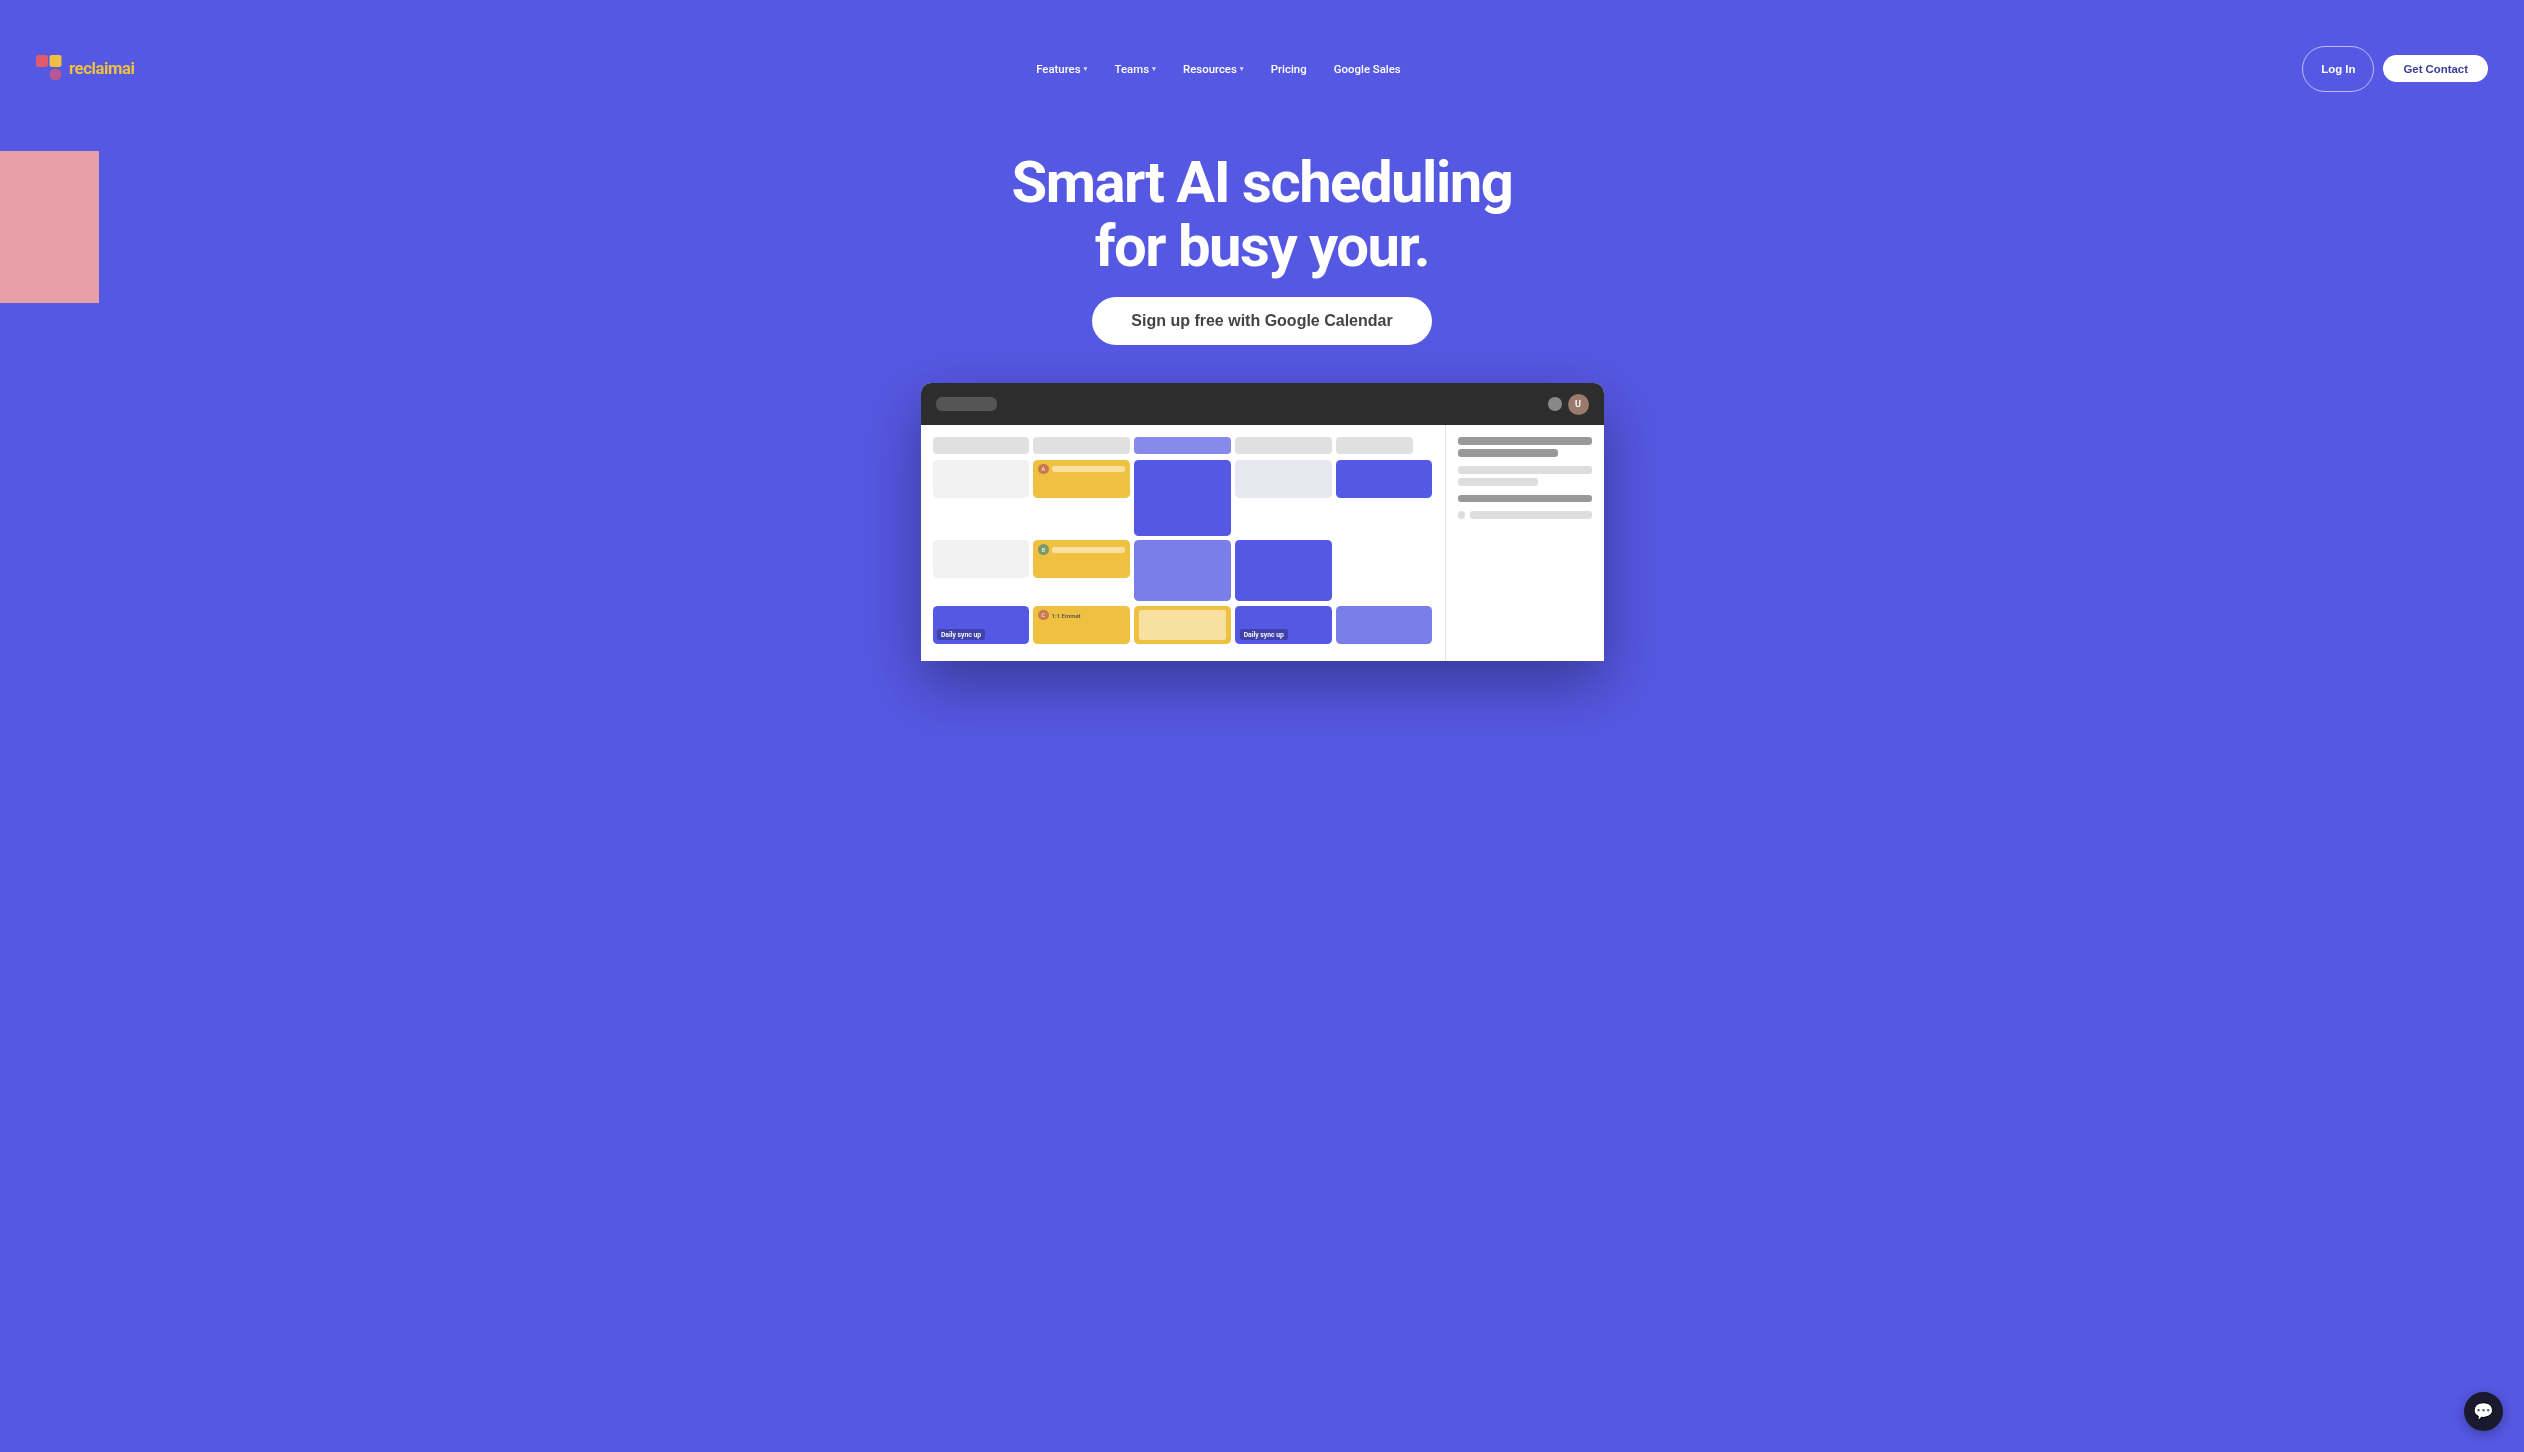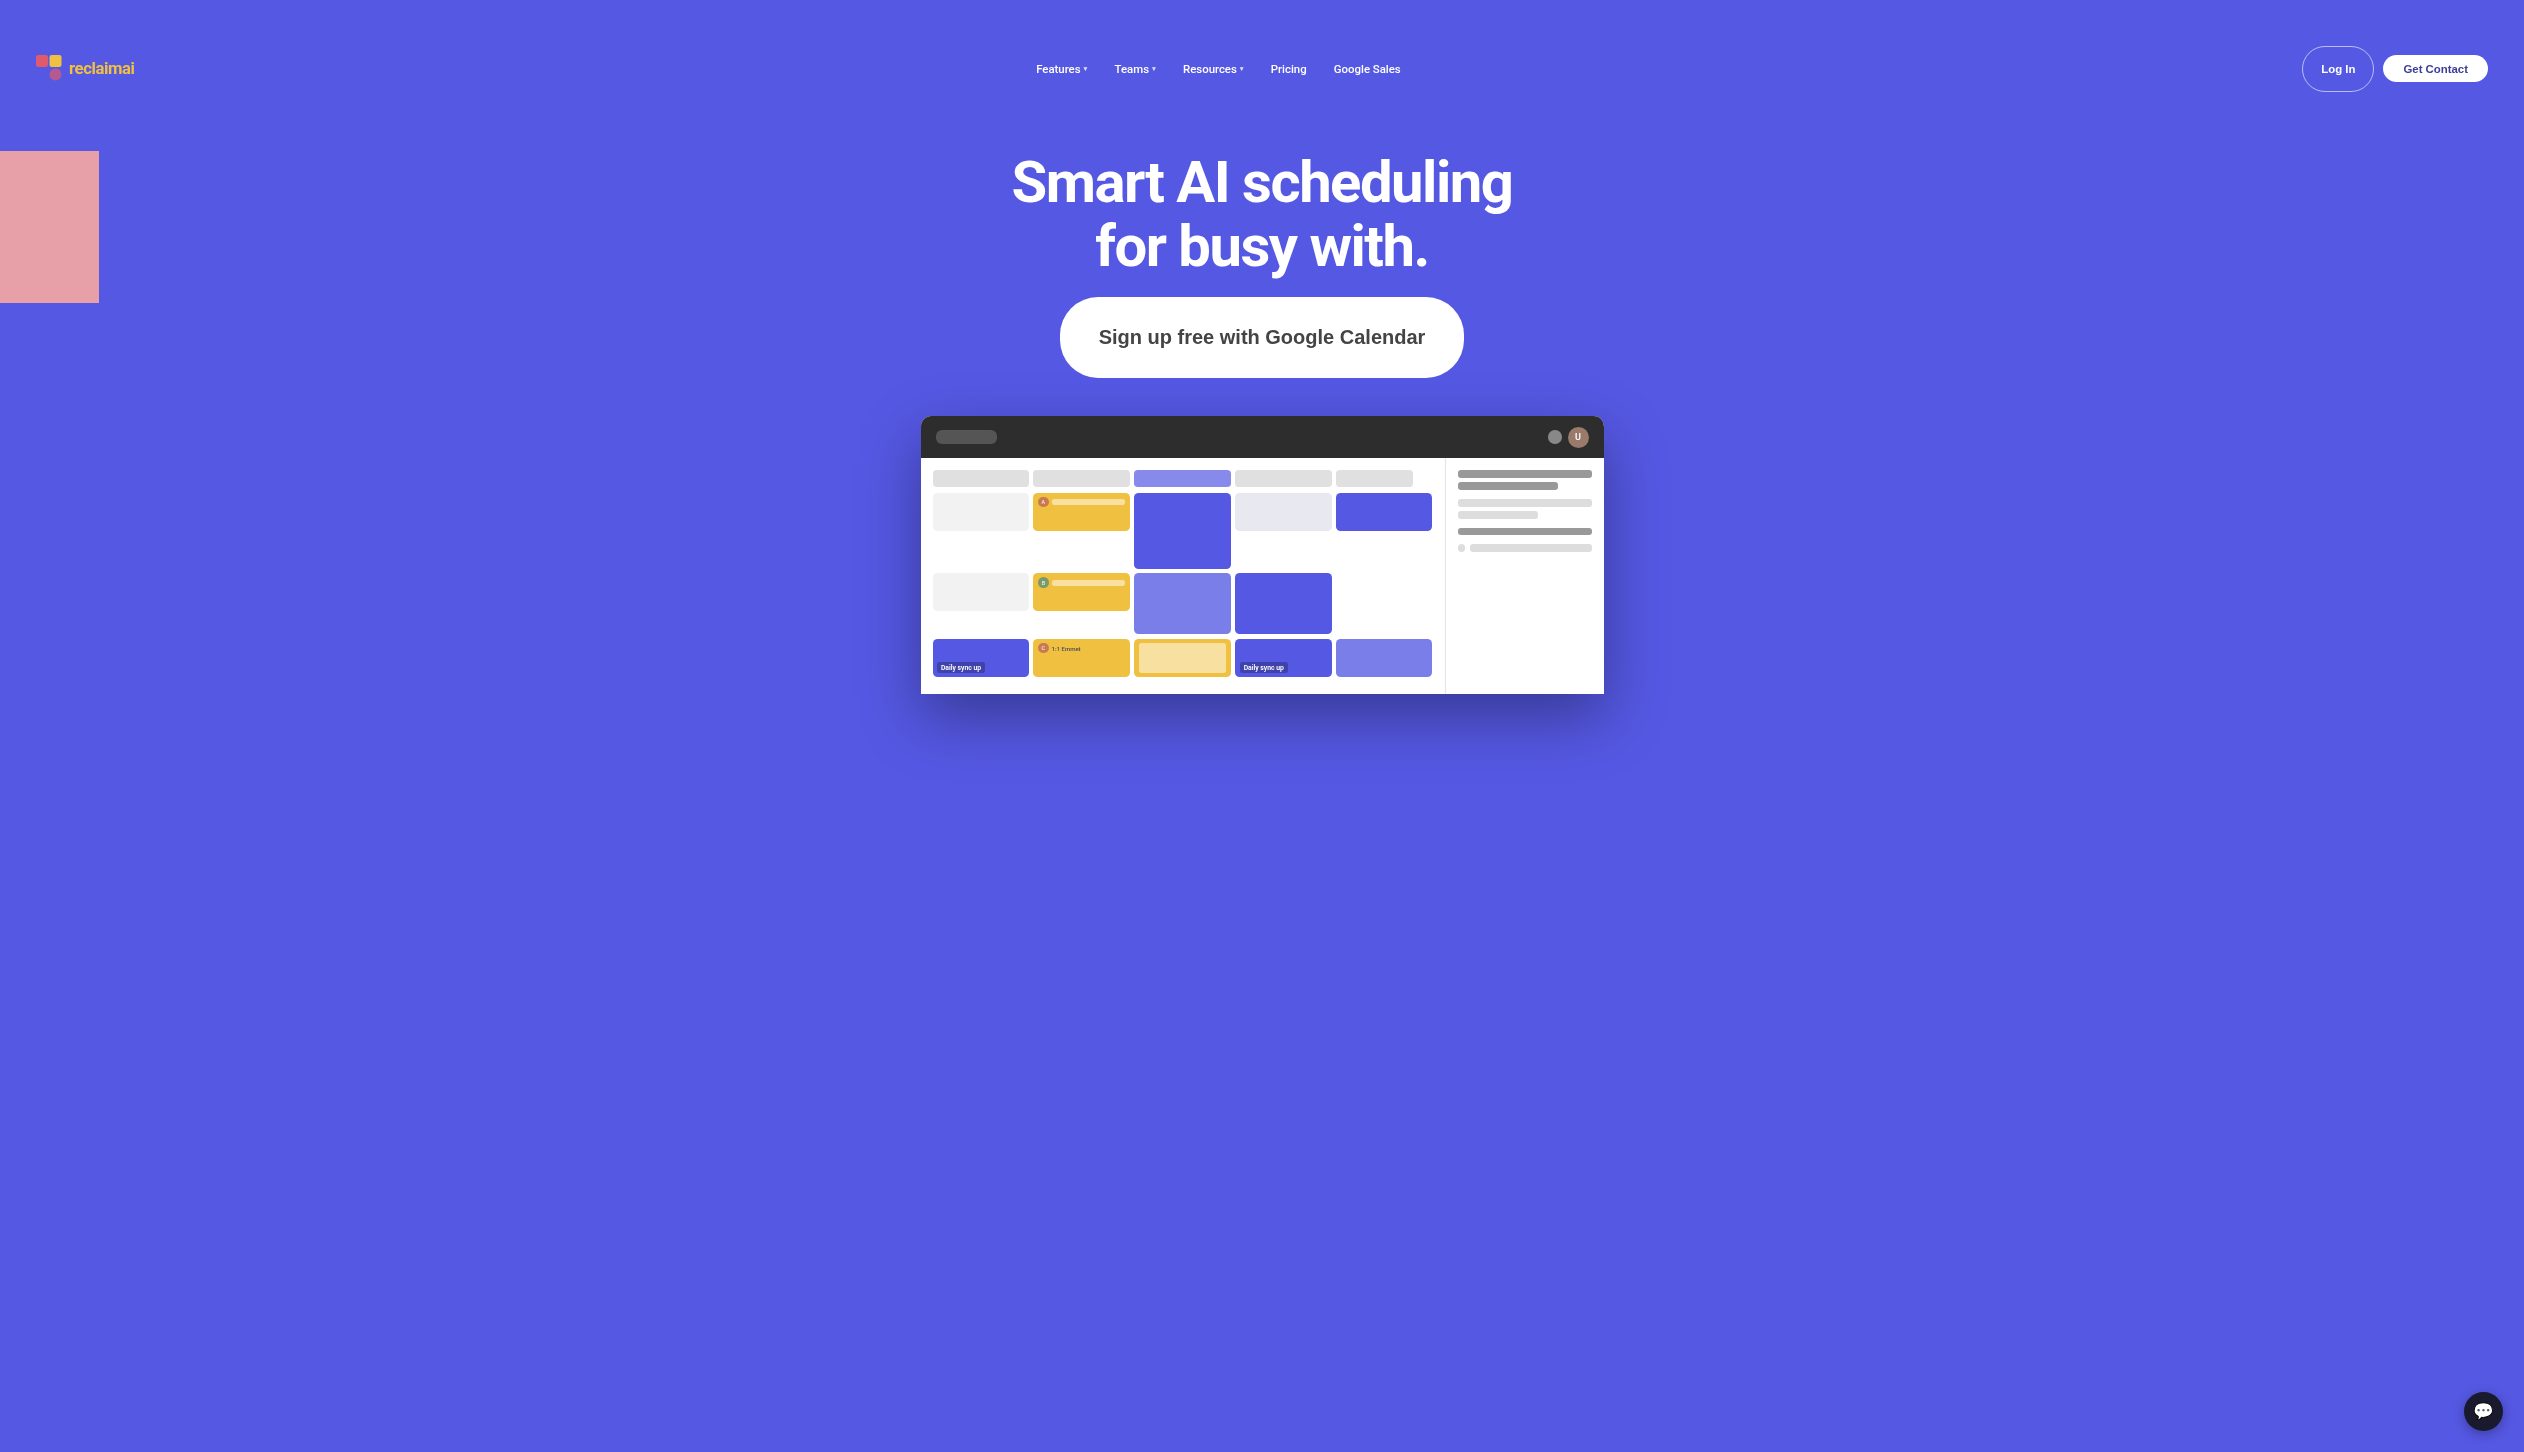--- a/index.html
+++ b/index.html
@@ -121,22 +121,22 @@
       color: rgba(255,255,255,0.9);
       max-width: 395px;
       line-height: 1.5;
       margin-bottom: 30px;
     }
     .btn-signup {
       background: white;
       color: #444;
       border: none;
       border-radius: 38px;
-      padding: 29px 39px;
-      font-size: 20px;
+      padding: 15px 39px;
+      font-size: 16px;
       font-weight: 600;
       cursor: pointer;
       transition: opacity 0.15s;
       margin-bottom: 38px;
     }
 
     
     .app-preview {
       width: 90%;
       max-width: 683px;
@@ -355,21 +355,21 @@
     <button class="btn-login">Log In</button>
     <button class="btn-getstarted">Get Contact</button>
   </div>
 </nav>
 
 <section class="hero">
   <div class="hero-pink-block"></div>
 
   <h1>
     <span>Smart AI scheduling</span><br>
-    <span>for busy with.</span>
+    <span>for busy your.</span>
   </h1>
 
 
   <button class="btn-signup">Sign up free with Google Calendar</button>
 
   <div class="app-preview">
     <div class="app-titlebar">
       <div class="titlebar-pill"></div>
       <div class="titlebar-spacer"></div>
       <div class="titlebar-dot"></div>

